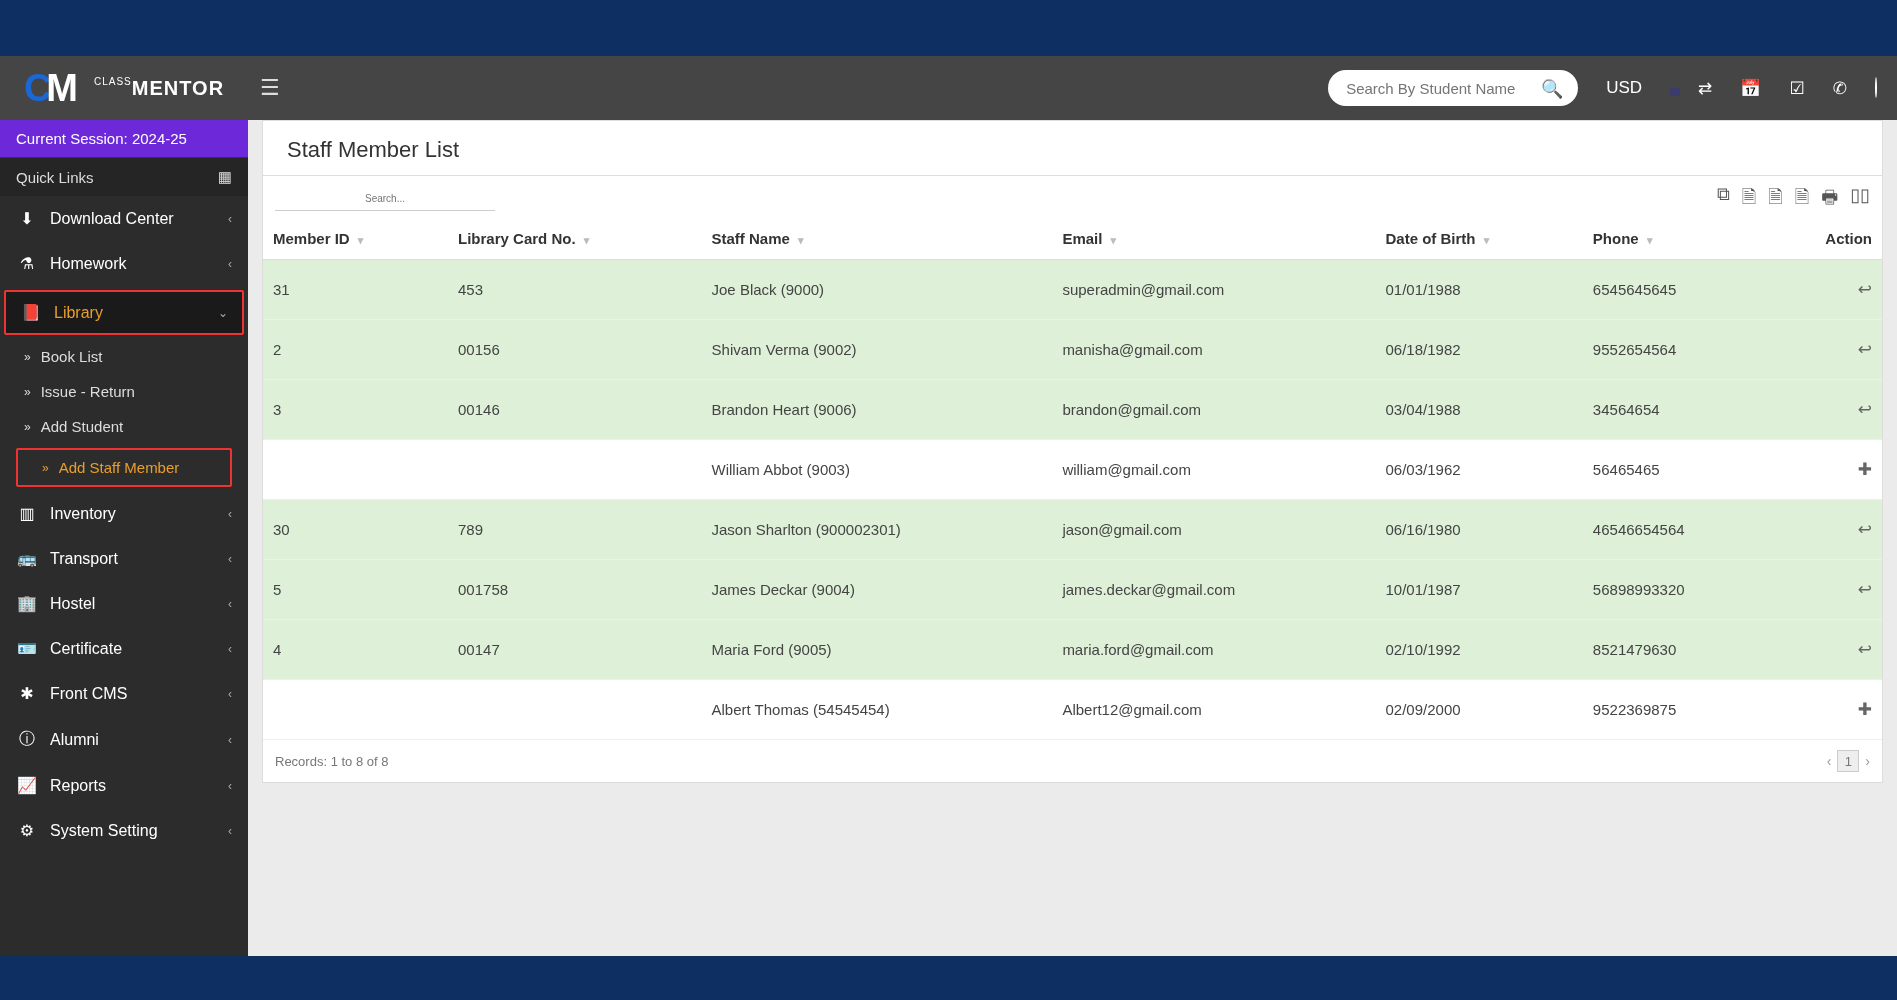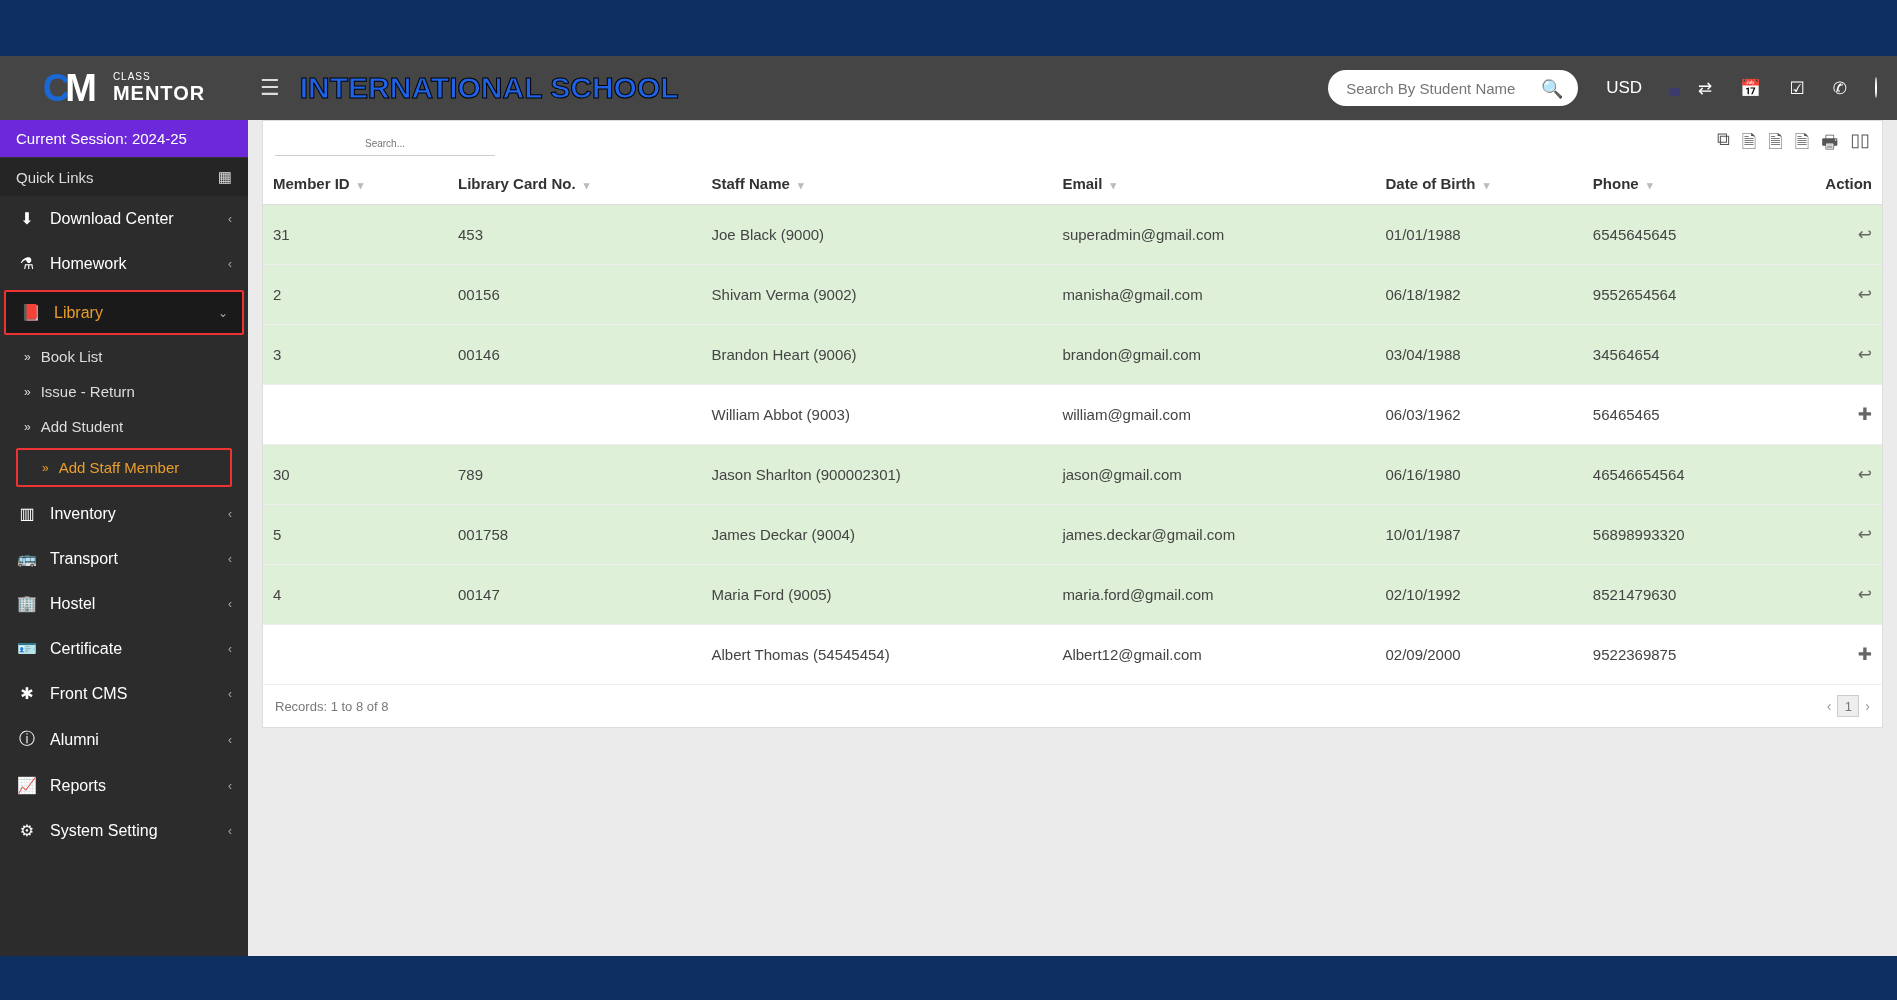--- a/index.html
+++ b/index.html
@@ -66,27 +66,26 @@
 </head>
 <body>
 
 <div class="top-band"></div>
 <div class="frame">
 
   <div class="header-bar">
     <div class="logo-box">
       <span class="cm">C</span>
         <span class="m" style="color:#fff;margin-left:-6px;">M</span>
-      <span style="display:inline-flex;flex-direction:column;margin-left:16px;">
+      <span style="display:inline-flex;flex-direction:row;margin-left:16px;">
         <span class="stack">CLASS</span>
         <span class="mentor">MENTOR</span>
       </span>
     </div>
     <span class="hamburger">☰</span>
-    <span class="school-name">INTERNATIONAL SCHOOL</span>
     <div class="header-right">
       <div class="search-wrap">
         <input class="search-input" placeholder="Search By Student Name" style="">
         <button class="search-btn">🔍</button>
       </div>
       <span class="hdr-item">USD</span>
       <span class="hdr-item"><span class="flag"></span></span>
       <span class="hdr-item">⇄</span>
       <span class="hdr-item">📅</span>
       <span class="hdr-item">☑</span>
@@ -170,20 +169,21 @@
         </div>
         <div class="menu-item">
           <span class="mi-ico">⚙</span>
           <span>System Setting</span>
           <span class="chev">‹</span>
         </div>
       </div>
   </div>
 
   <div class="main">
+    <div class="page-title">Staff Member List</div>
     <div class="panel">
       <div class="toolbar-row">
         <input class="search-local" placeholder="Search..." style="">
         <div class="export-icons">
           <span>⧉</span>
           <span>🗎</span>
           <span>🗎</span>
           <span>🗎</span>
           <span>🖶</span>
           <span>▯▯</span>

